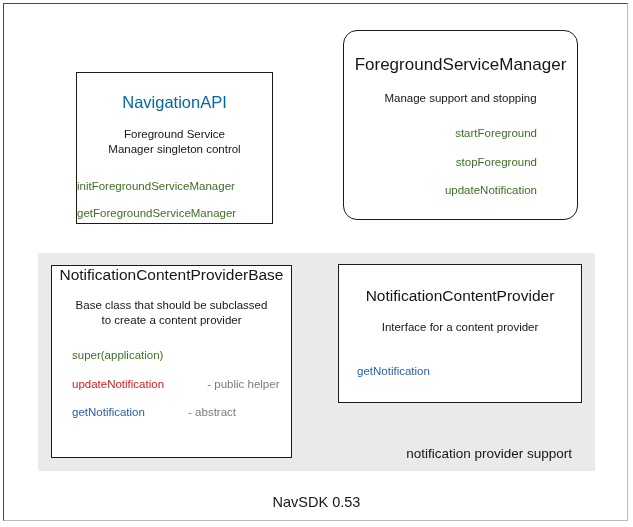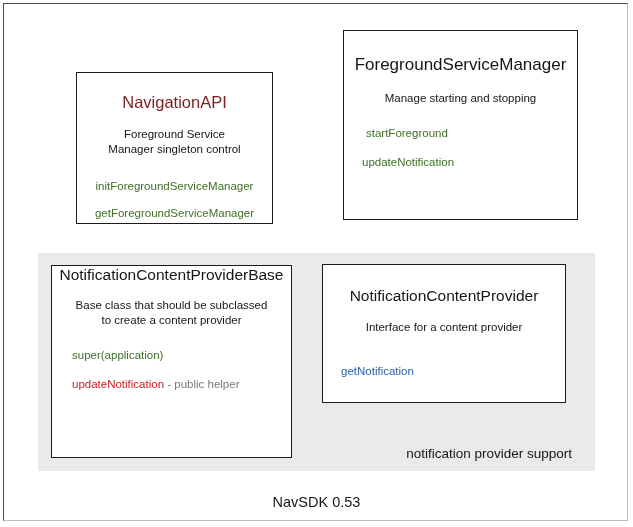--- a/index.html
+++ b/index.html
@@ -76,20 +76,21 @@
   .method-list {
     display: block;
   }
   .method {
     font-size: 11.5px;
     line-height: 1.0;
     white-space: nowrap;
   }
   .method .annot {
     color: #7a7a7a;
+    padding-left: 40px;
   }
 
   
   #box-navigation-api {
     left: 76px;
     top: 72px;
     width: 197px;
     height: 152px;
   }
   #box-navigation-api .class-title {
@@ -117,21 +118,21 @@
     font-size: 17px;
   }
   #box-foreground-service-manager .class-desc {
     margin-top: 16px;
   }
   #box-foreground-service-manager .method-list {
     margin-top: 22px;
     padding-left: 18px;
     text-align: left;
   }
-  #box-foreground-service-manager .method { margin-bottom: 17px; }
+  #box-foreground-service-manager .method { margin-bottom: 17px; text-align: right; }
   #box-foreground-service-manager .method:nth-child(1) { padding-left: 4px; }
 
   
   #box-ncp-base {
     left: 51px;
     top: 265px;
     width: 241px;
     height: 193px;
   }
   #box-ncp-base .class-title {
@@ -142,21 +143,21 @@
   }
   #box-ncp-base .method-list {
     margin-top: 22px;
     padding-left: 20px;
     text-align: left;
   }
   #box-ncp-base .method { margin-bottom: 17px; }
 
   
   #box-ncp {
-    left: 322px;
+    left: 338px;
     top: 264px;
     width: 244px;
     height: 139px;
   }
   #box-ncp .class-title {
     margin-top: 22px;
     font-size: 15.5px;
   }
   #box-ncp .class-desc {
     margin-top: 15px;
@@ -183,63 +184,69 @@
 <body>
 
 <div id="diagram-root" style="background: rgb(255, 255, 255);">
   <div class="outer-frame"></div>
 
   <div class="group-panel" style="background: rgb(234, 234, 234);">
     <div class="group-panel-label" style="color: rgb(22, 22, 22); text-align: center;">notification provider support</div>
   </div>
 
   <div class="class-box" id="box-navigation-api" style="border-color: rgb(27, 27, 27);">
-    <div class="class-title" style="color: #7f1d1d;">NavigationAPI</div>
+    <div class="class-title" style="color: #0369a1;">NavigationAPI</div>
     <div class="class-desc" style="color: rgb(22, 22, 22);">
       <div>Foreground Service</div>
       <div>Manager singleton control</div>
     </div>
     <div class="method-list">
       <div class="method">
         <span style="color: rgb(62, 112, 38);">initForegroundServiceManager</span><span class="annot" style="color: rgb(122, 122, 122);"></span>
       </div>
       <div class="method">
         <span style="color: rgb(62, 112, 38);">getForegroundServiceManager</span><span class="annot" style="color: rgb(122, 122, 122);"></span>
       </div>
     </div>
   </div>
 
-  <div class="class-box" id="box-foreground-service-manager" style="border-color: rgb(27, 27, 27);">
+  <div class="class-box" id="box-foreground-service-manager" style="border-color: rgb(27, 27, 27); border-radius: 14px;">
     <div class="class-title" style="color: rgb(22, 22, 22);">ForegroundServiceManager</div>
     <div class="class-desc" style="color: rgb(22, 22, 22);">
-      <div>Manage starting and stopping</div>
+      <div>Manage support and stopping</div>
     </div>
     <div class="method-list">
       <div class="method">
         <span style="color: rgb(62, 112, 38);">startForeground</span><span class="annot" style="color: rgb(122, 122, 122);"></span>
+      </div>
+      <div class="method">
+        <span style="color: rgb(62, 112, 38);">stopForeground</span><span class="annot" style="color: rgb(122, 122, 122);"></span>
       </div>
       <div class="method">
         <span style="color: rgb(62, 112, 38);">updateNotification</span><span class="annot" style="color: rgb(122, 122, 122);"></span>
       </div>
     </div>
   </div>
 
   <div class="class-box" id="box-ncp-base" style="border-color: rgb(27, 27, 27);">
     <div class="class-title" style="color: rgb(22, 22, 22);">NotificationContentProviderBase</div>
     <div class="class-desc" style="color: rgb(22, 22, 22);">
       <div>Base class that should be subclassed</div>
       <div>to create a content provider</div>
     </div>
     <div class="method-list">
       <div class="method">
         <span style="color: rgb(62, 112, 38);">super(application)</span><span class="annot" style="color: rgb(122, 122, 122);"></span>
       </div>
       <div class="method">
         <span style="color: rgb(204, 32, 38);">updateNotification</span><span class="annot" style="color: rgb(122, 122, 122);"> - public helper</span>
       </div>
+      <div class="method">
+        <span style="color: rgb(42, 95, 168);">getNotification</span><span class="annot" style="color: rgb(122, 122, 122);"> - abstract</span>
+      </div>
     </div>
   </div>
 
   <div class="class-box" id="box-ncp" style="border-color: rgb(27, 27, 27);">
     <div class="class-title" style="color: rgb(22, 22, 22);">NotificationContentProvider</div>
     <div class="class-desc" style="color: rgb(22, 22, 22);">
       <div>Interface for a content provider</div>
     </div>
     <div class="method-list">
       <div class="method">

